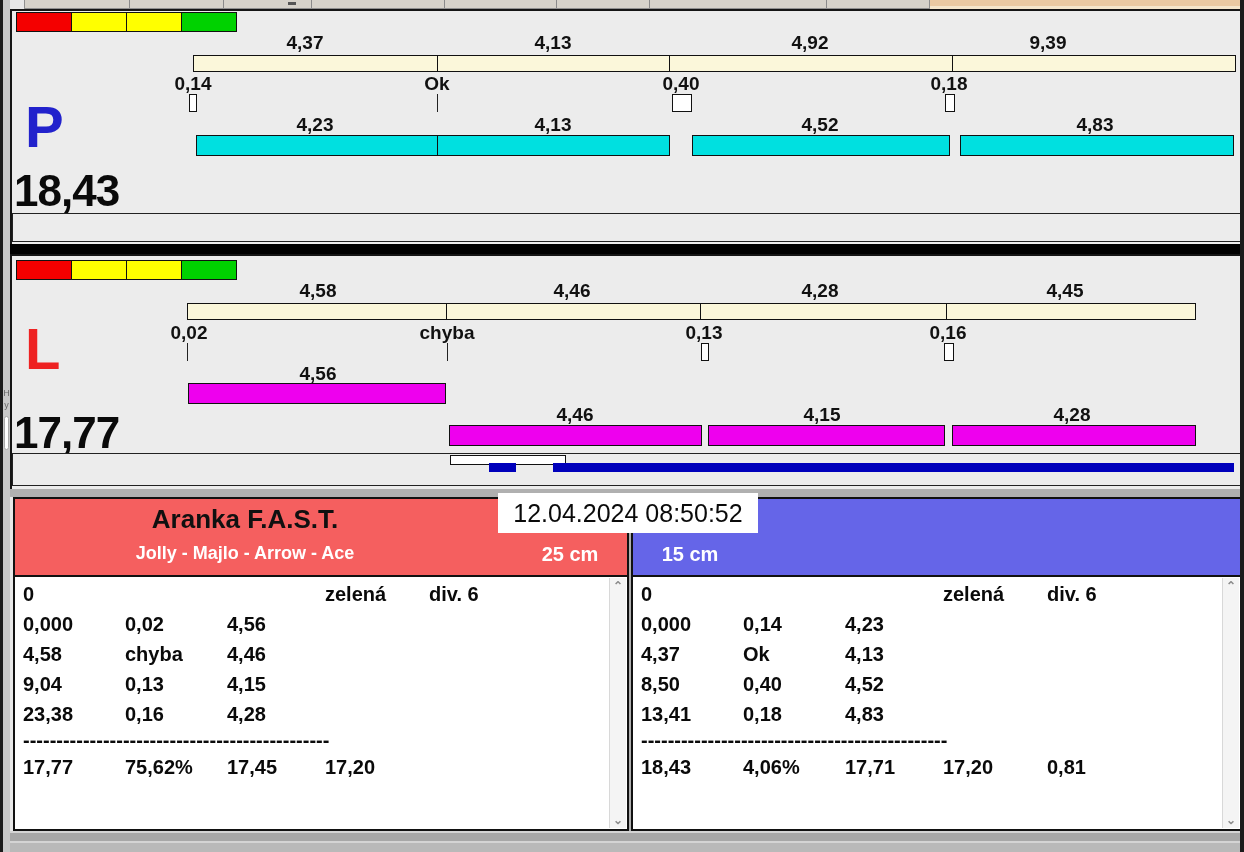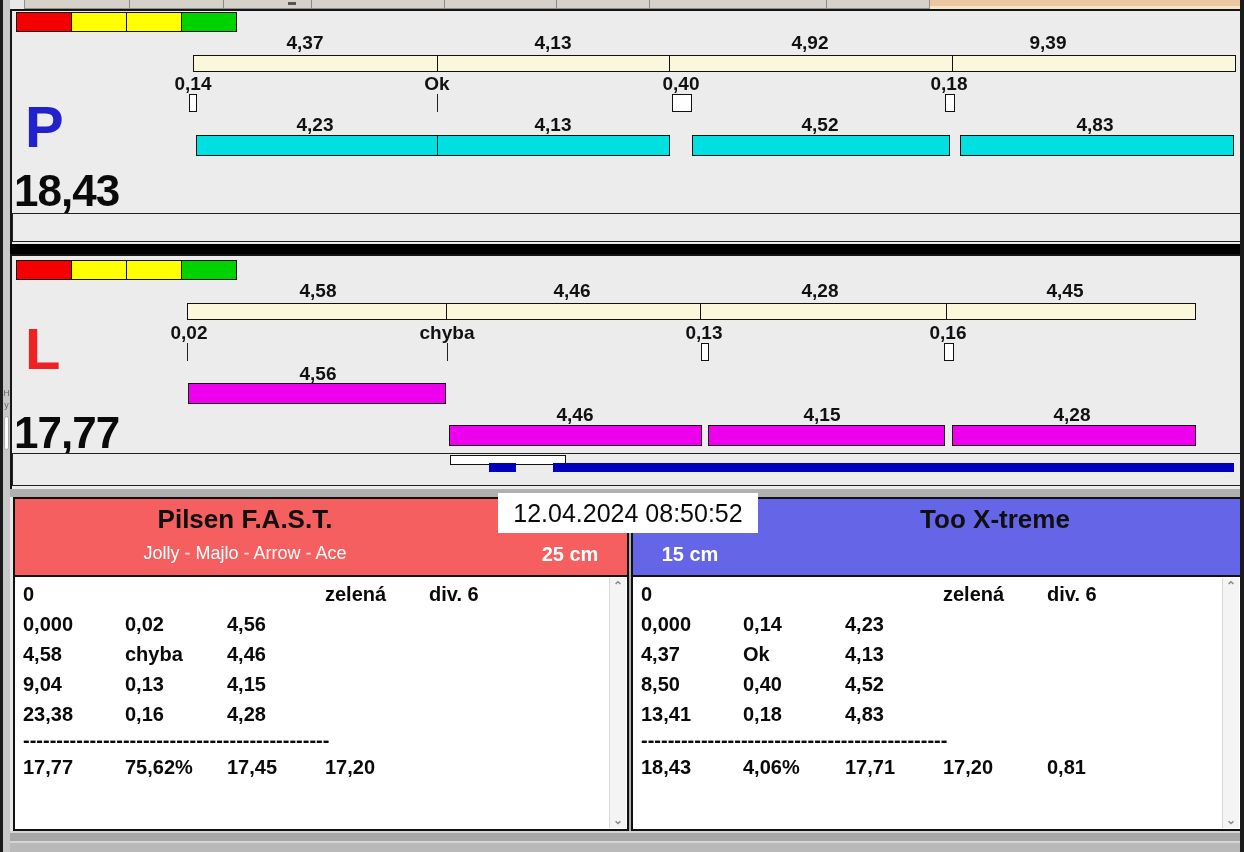--- a/index.html
+++ b/index.html
@@ -40,21 +40,21 @@
   .divider{position:absolute;left:10px;top:244px;width:1231px;height:10px;background:#000;}
   .grayband{position:absolute;left:10px;top:489px;width:1231px;height:8px;background:#b0b0b0;}
 
   
   .panel-gap{position:absolute;left:627px;top:497px;width:8px;height:334px;background:#b0b0b0;}
   .team-panel{position:absolute;top:497px;height:334px;border:2px solid #111;background:#fff;box-sizing:border-box;}
   .hdr{position:relative;height:76px;}
   .hdr-left{background:#f55f5f;}
   .hdr-right{background:#6565e8;}
   .title{position:absolute;top:5px;font-size:26px;font-weight:bold;color:#101010;text-align:center;width:460px;}
-  .members{position:absolute;top:44px;font-size:18px;font-weight:normal;color:#fff;text-align:center;width:460px;}
+  .members{position:absolute;top:44px;font-size:18px;font-weight:bold;color:#fff;text-align:center;width:460px;}
   .cm{position:absolute;top:44px;font-size:20px;font-weight:bold;color:#fff;text-align:center;width:110px;}
   .tbl{position:absolute;left:0;right:0;top:76px;bottom:0;background:#fff;border-top:2px solid #111;}
   .row{position:absolute;left:0;right:18px;height:28px;}
   .cell{position:absolute;font-size:20px;font-weight:bold;color:#0a0a0a;white-space:nowrap;}
   .c1{left:8px}.c2{left:110px}.c3{left:212px}.c4{left:310px}.c5{left:414px}
   .sb{position:absolute;top:1px;right:1px;bottom:1px;width:16px;background:#f4f4f4;border-left:1px solid #d8d8d8;}
   .sb-up,.sb-dn{position:absolute;left:0;width:100%;text-align:center;color:#8a8a8a;font-size:12px;
                 font-weight:bold;line-height:12px;cursor:default;}
   .sb-up{top:2px}.sb-dn{bottom:2px}
   .datebox{position:absolute;left:498px;top:493px;width:260px;height:40px;background:#fff;z-index:6;
@@ -183,21 +183,21 @@
       <div class="bluebar" style="left:477px;top:207px;width:27px;height:9px"></div>
       <div class="bluebar" style="left:541px;top:207px;width:681px;height:9px"></div>
     </div>
   </div>
 
   <div class="grayband"></div>
   <div class="panel-gap"></div>
 
   <div class="team-panel" style="left:13px;width:616px">
     <div class="hdr hdr-left">
-      <div class="title" style="left:0">Pilsen F.A.S.T.</div>
+      <div class="title" style="left:0">Aranka F.A.S.T.</div>
       <div class="members" style="left:0">Jolly - Majlo - Arrow - Ace</div>
       <div class="cm" style="left:500px">25 cm</div>
     </div>
     <div class="tbl">
       <div class="row" style="top:6px">
         <span class="cell c1">0</span>
         <span class="cell c4">zelená</span>
         <span class="cell c5">div. 6</span>
       </div>
       <div class="row" style="top:36px">
@@ -231,21 +231,20 @@
       </div>
       <div class="sb">
         <div class="sb-up">⌃</div>
         <div class="sb-dn">⌄</div>
       </div>
     </div>
   </div>
 
   <div class="team-panel" style="left:631px;width:611px">
     <div class="hdr hdr-right">
-      <div class="title" style="left:132px">Too X-treme</div>
       <div class="cm" style="left:7px;width:100px">15 cm</div>
     </div>
     <div class="tbl">
       <div class="row" style="top:6px">
         <span class="cell c1">0</span>
         <span class="cell c4">zelená</span>
         <span class="cell c5">div. 6</span>
       </div>
       <div class="row" style="top:36px">
         <span class="cell c1">0,000</span>

